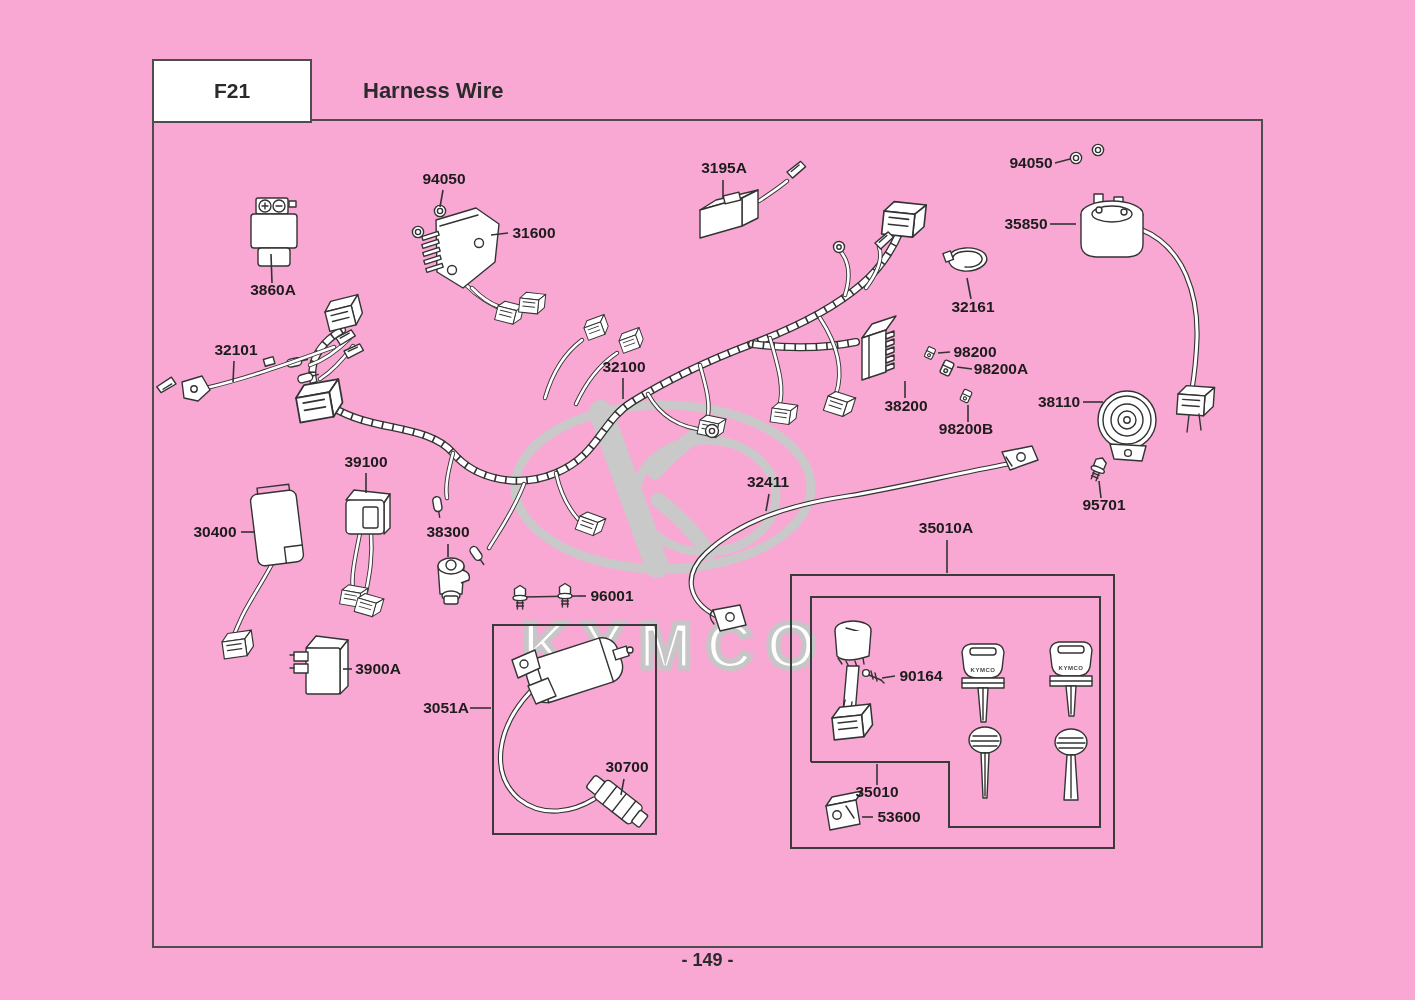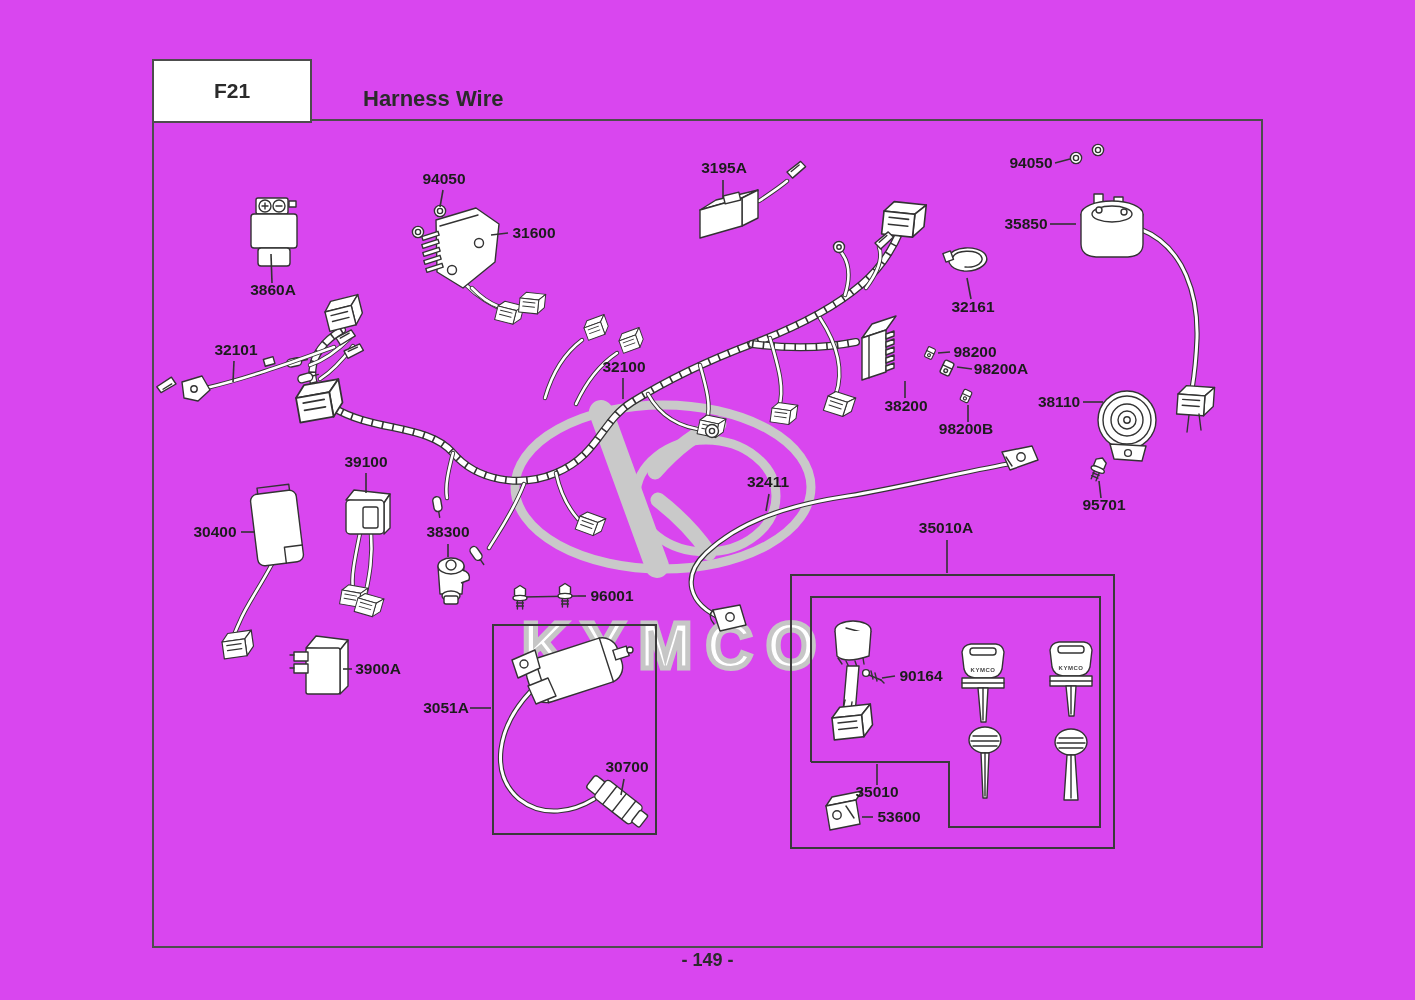--- a/index.html
+++ b/index.html
@@ -1,21 +1,21 @@
 <!DOCTYPE html>
 <html><head>
 <meta charset="utf-8">
 <style>
   html,body{margin:0;padding:0;background:#fff;}
-  .page{position:relative;width:1415px;height:1000px;background:#d946ef;overflow:hidden;
+  .page{position:relative;width:1415px;height:1000px;background:#f9a8d4;overflow:hidden;
         font-family:"Liberation Sans",sans-serif;color:#1c1c1c;}
   .code-box{position:absolute;left:152px;top:59px;width:156px;height:60px;
             border:2px solid #4d4d4d;display:flex;align-items:center;justify-content:center;
             font-size:21px;font-weight:bold;color:#2b2b2b;background:#fff;z-index:3;}
-  .doc-title{position:absolute;left:363px;top:86px;font-size:22px;font-weight:bold;color:#2b2b2b;z-index:3;}
+  .doc-title{position:absolute;left:363px;top:78px;font-size:22px;font-weight:bold;color:#2b2b2b;z-index:3;}
   .main-border{position:absolute;left:152px;top:119px;width:1107px;height:825px;
                border:2px solid #4d4d4d;z-index:1;}
   .page-num{position:absolute;left:152px;top:950px;width:1111px;text-align:center;
             font-size:18px;font-weight:bold;color:#2b2b2b;z-index:3;}
   svg.diagram{position:absolute;left:0;top:0;z-index:2;}
   
   .ln{fill:none;stroke:#333;stroke-width:1.4;stroke-linecap:round;stroke-linejoin:round;}
   .fw{fill:#fff;stroke:#333;stroke-width:1.4;stroke-linejoin:round;}
   .tube-o{fill:none;stroke:#333;stroke-width:8;stroke-linecap:round;}
   .tube-i{fill:none;stroke:#fff;stroke-width:5.4;stroke-linecap:round;}

